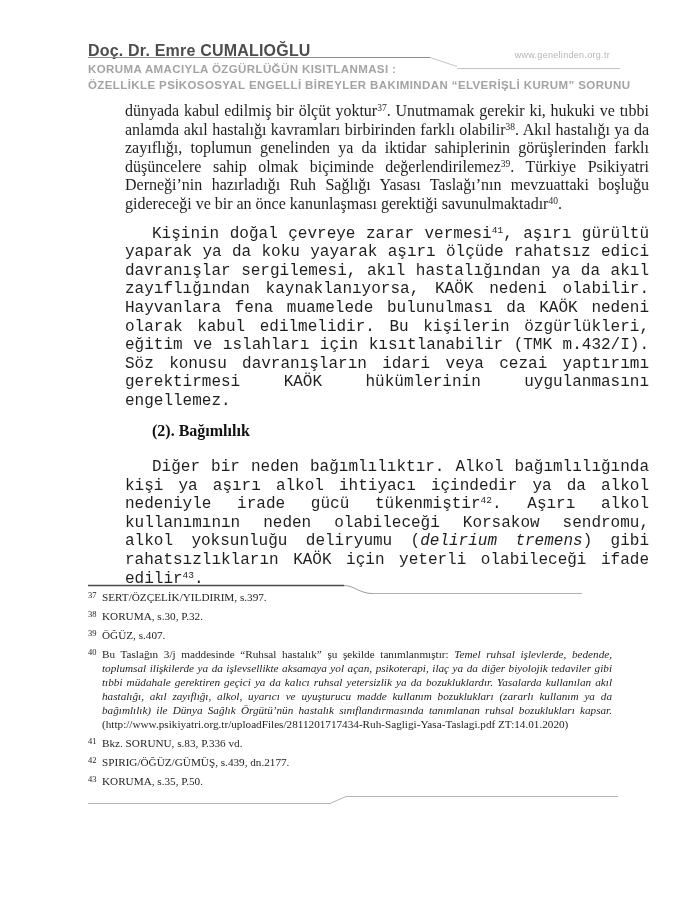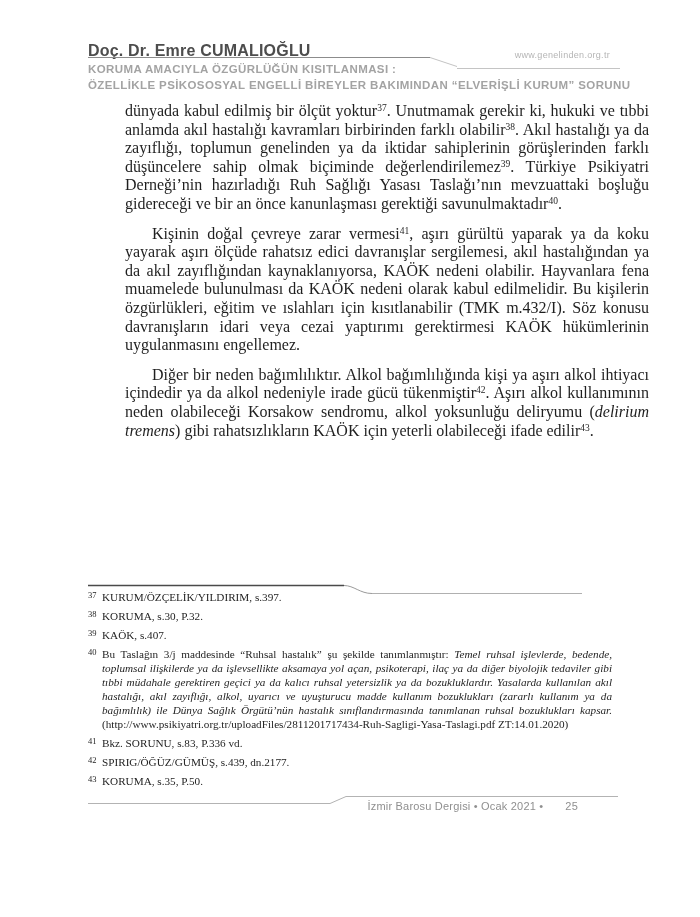--- a/index.html
+++ b/index.html
@@ -34,21 +34,21 @@
   .doc-title.line2 { top: 79px; }
 
   
   .article {
     position: absolute; left: 88px; top: 102px; width: 524px;
     font-size: 16px; line-height: 18.6px; color: #1f1f1f;
     text-align: justify;
     margin-left: 37px;
   }
   .article p { margin: 0 0 11px 0; }
-  .article p.indent { text-indent: 27px; }
+  .article p.indent { text-indent: 27px; font-family: Liberation Mono, monospace; }
   .article sup {
     font-size: 9.5px; line-height: 0; vertical-align: 5px; letter-spacing: 0;
   }
   .article em { font-style: italic; }
   .section-heading {
     font-size: 16px; font-weight: bold; color: #111;
     margin: 9px 0 18px 0; text-indent: 27px; text-align: left;
   }
 
   
@@ -92,43 +92,44 @@
     </svg>
   </div>
   <div class="site-url">www.genelinden.org.tr</div>
 
   <div class="doc-title line1">KORUMA AMACIYLA ÖZGÜRLÜĞÜN KISITLANMASI :</div>
   <div class="doc-title line2">ÖZELLİKLE PSİKOSOSYAL ENGELLİ BİREYLER BAKIMINDAN “ELVERİŞLİ KURUM” SORUNU</div>
 
   <main class="article">
     <p><span>dünyada kabul edilmiş bir ölçüt yoktur</span><sup>37</sup><span>. Unutmamak gerekir ki, hukuki ve tıbbi anlamda akıl hastalığı kavramları birbirinden farklı olabilir</span><sup>38</sup><span>. Akıl hastalığı ya da zayıflığı, toplumun genelinden ya da iktidar sahiplerinin görüşlerinden farklı düşüncelere sahip olmak biçiminde değerlendirilemez</span><sup>39</sup><span>. Türkiye Psikiyatri Derneği’nin hazırladığı Ruh Sağlığı Yasası Taslağı’nın mevzuattaki boşluğu gidereceği ve bir an önce kanunlaşması gerektiği savunulmaktadır</span><sup>40</sup><span>.</span></p>
     <p class="indent"><span>Kişinin doğal çevreye zarar vermesi</span><sup>41</sup><span>, aşırı gürültü yaparak ya da koku yayarak aşırı ölçüde rahatsız edici davranışlar sergilemesi, akıl hastalığından ya da akıl zayıflığından kaynaklanıyorsa, KAÖK nedeni olabilir. Hayvanlara fena muamelede bulunulması da KAÖK nedeni olarak kabul edilmelidir. Bu kişilerin özgürlükleri, eğitim ve ıslahları için kısıtlanabilir (TMK m.432/I). Söz konusu davranışların idari veya cezai yaptırımı gerektirmesi KAÖK hükümlerinin uygulanmasını engellemez.</span></p>
+    <h3 class="section-heading">(2). Bağımlılık</h3>
     <p class="indent"><span>Diğer bir neden bağımlılıktır. Alkol bağımlılığında kişi ya aşırı alkol ihtiyacı içindedir ya da alkol nedeniyle irade gücü tükenmiştir</span><sup>42</sup><span>. Aşırı alkol kullanımının neden olabileceği Korsakow sendromu, alkol yoksunluğu deliryumu (</span><em>delirium tremens</em><span>) gibi rahatsızlıkların KAÖK için yeterli olabileceği ifade edilir</span><sup>43</sup><span>.</span></p>
   </main>
 
   <div class="fn-sep">
     <svg width="524" height="14" viewBox="0 0 524 14">
       <path d="M0 3.5 H256" stroke="#4a4a4a" stroke-width="1.4" fill="none"></path>
       <path d="M256 3.5 C266 3.5 272 11.5 284 11.5" stroke="#9a9a9a" stroke-width="1" fill="none"></path>
       <path d="M284 11.5 H494" stroke="#b0b0b0" stroke-width="1" fill="none"></path>
     </svg>
   </div>
 
   <section class="footnotes">
     <div class="footnote">
       <span class="fn-num">37</span>
-      <span class="fn-text"><span>KURUM/ÖZÇELİK/YILDIRIM, s.397.</span></span>
+      <span class="fn-text"><span>SERT/ÖZÇELİK/YILDIRIM, s.397.</span></span>
     </div>
     <div class="footnote">
       <span class="fn-num">38</span>
       <span class="fn-text"><span>KORUMA, s.30, P.32.</span></span>
     </div>
     <div class="footnote">
       <span class="fn-num">39</span>
-      <span class="fn-text"><span>KAÖK, s.407.</span></span>
+      <span class="fn-text"><span>ÖĞÜZ, s.407.</span></span>
     </div>
     <div class="footnote">
       <span class="fn-num">40</span>
       <span class="fn-text"><span>Bu Taslağın 3/j maddesinde “Ruhsal hastalık” şu şekilde tanımlanmıştır: </span><em>Temel ruhsal işlevlerde, bedende, toplumsal ilişkilerde ya da işlevsellikte aksamaya yol açan, psikoterapi, ilaç ya da diğer biyolojik tedaviler gibi tıbbi müdahale gerektiren geçici ya da kalıcı ruhsal yetersizlik ya da bozukluklardır. Yasalarda kullanılan akıl hastalığı, akıl zayıflığı, alkol, uyarıcı ve uyuşturucu madde kullanım bozuklukları (zararlı kullanım ya da bağımlılık) ile Dünya Sağlık Örgütü’nün hastalık sınıflandırmasında tanımlanan ruhsal bozuklukları kapsar.</em><span> (http://www.psikiyatri.org.tr/uploadFiles/2811201717434-Ruh-Sagligi-Yasa-Taslagi.pdf ZT:14.01.2020)</span></span>
     </div>
     <div class="footnote">
       <span class="fn-num">41</span>
       <span class="fn-text"><span>Bkz. SORUNU, s.83, P.336 vd.</span></span>
     </div>
     <div class="footnote">
@@ -141,18 +142,14 @@
     </div>
   </section>
 
   <div class="footer-rule">
     <svg width="532" height="14" viewBox="0 0 532 14">
       <path d="M0 11.5 H242" stroke="#b3b3b3" stroke-width="1" fill="none"></path>
       <path d="M242 11.5 L258 4.5" stroke="#b3b3b3" stroke-width="1" fill="none"></path>
       <path d="M258 4.5 H530" stroke="#b3b3b3" stroke-width="1" fill="none"></path>
     </svg>
   </div>
-  <div class="page-footer">
-    <span>İzmir Barosu Dergisi • Ocak 2021 •</span>
-    <span class="page-number">25</span>
-  </div>
 
 </div>
 
 </body></html>

